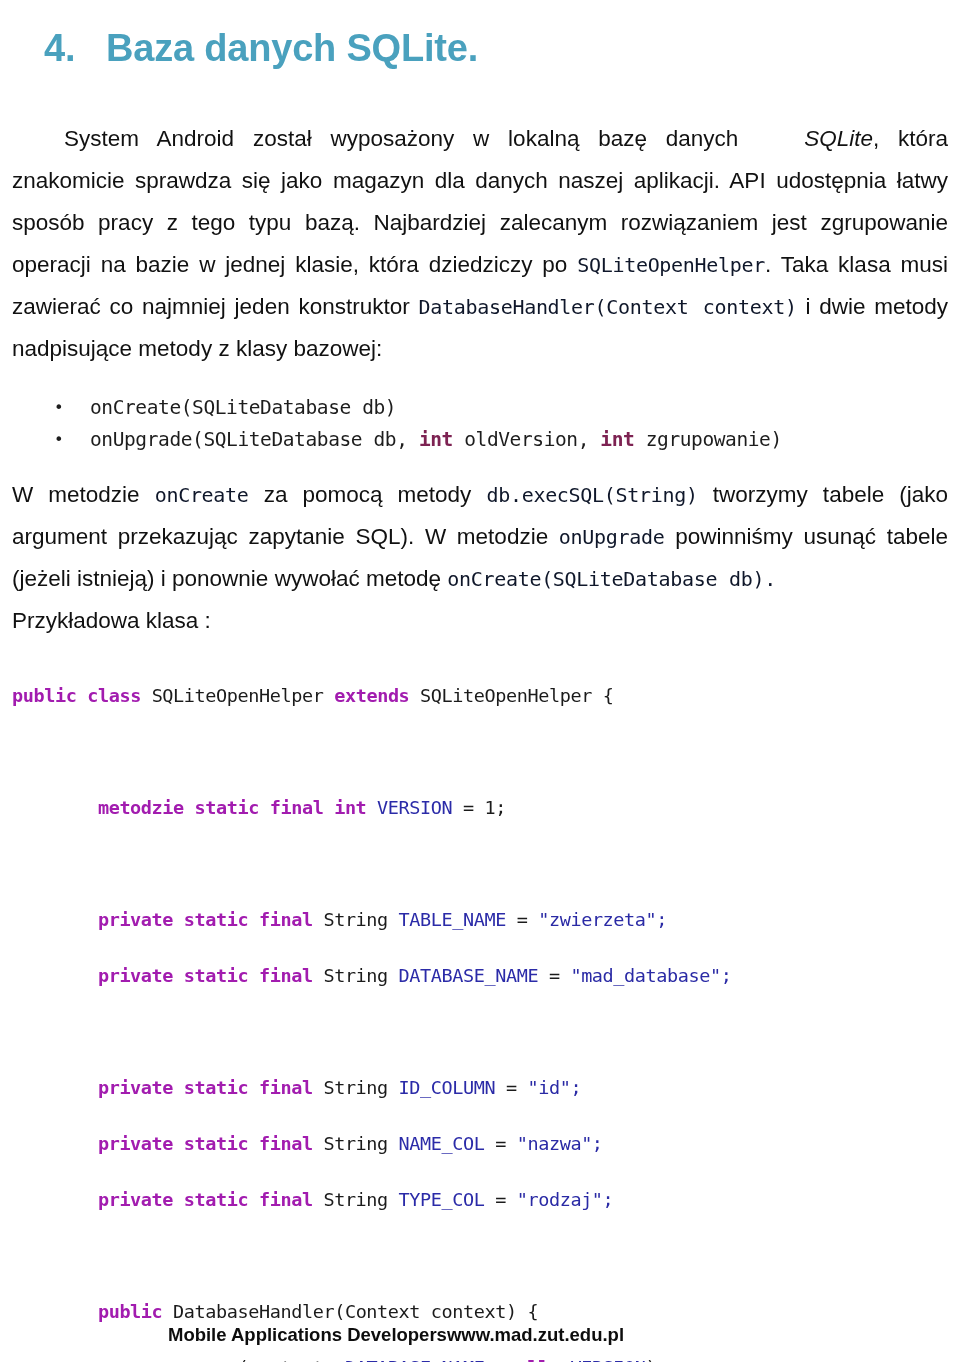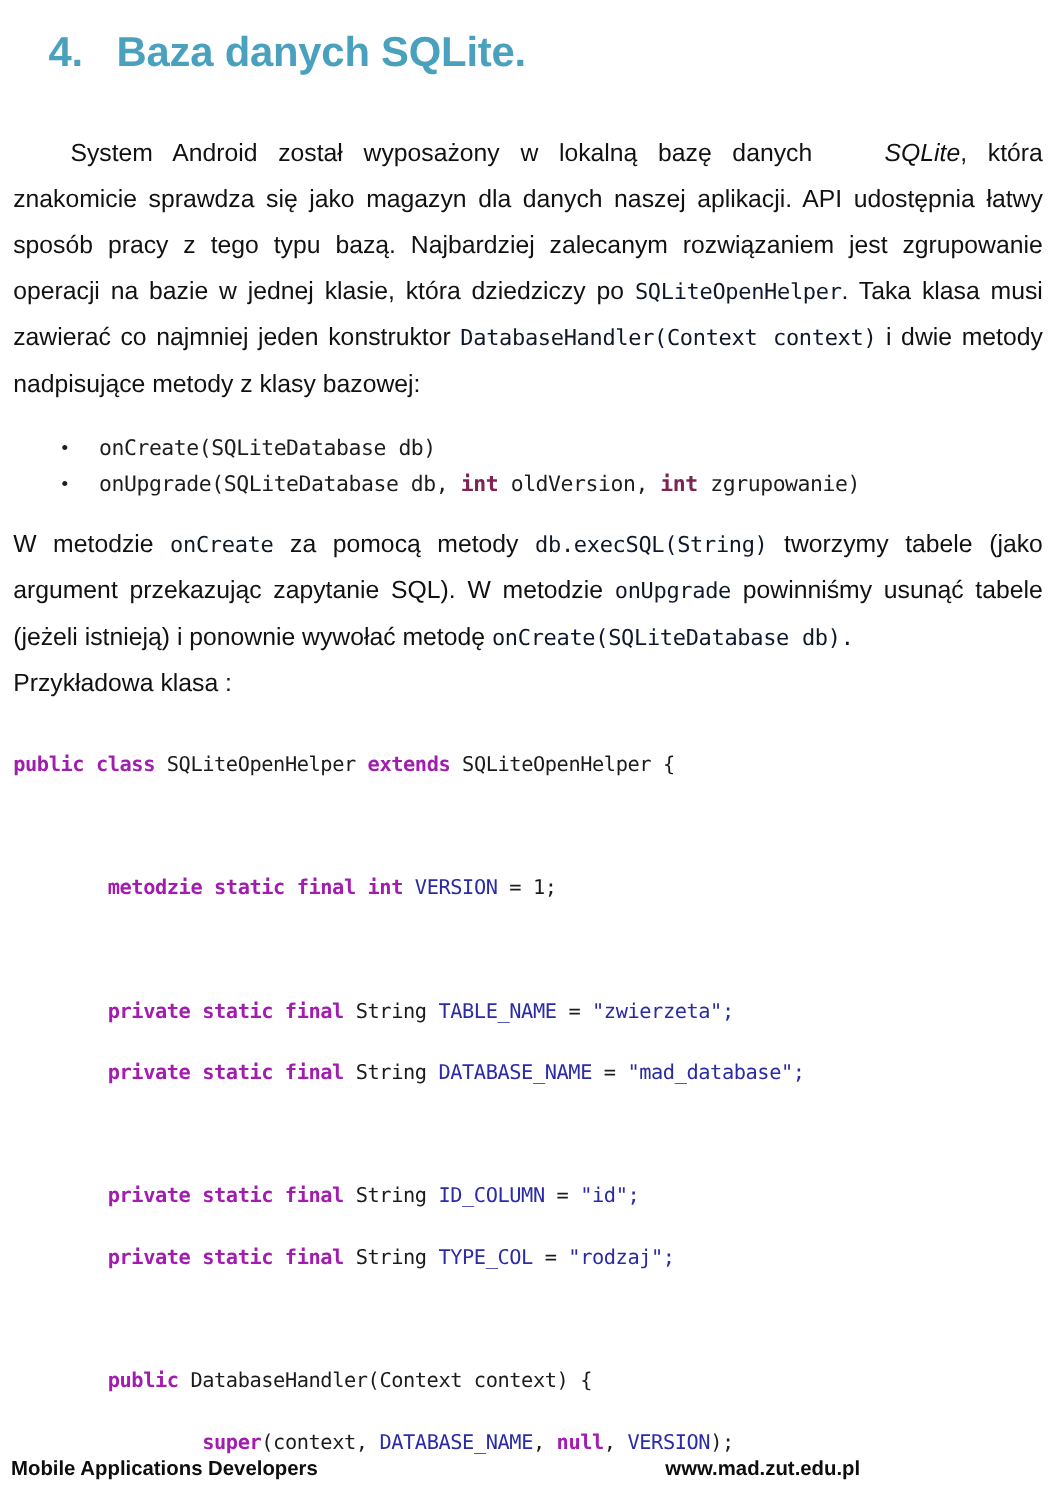--- a/index.html
+++ b/index.html
@@ -115,21 +115,21 @@
   pre.codeblock .ln   { display: block; min-height: 28px; }
 
   
   .footer {
     position: absolute;
     left: 10px;
     right: 10px;
     bottom: 14px;
     height: 26px;
     display: flex;
-    justify-content: space-between;
+    justify-content: center;
     align-items: center;
     font-size: 18.5px;
     font-weight: bold;
     color: #0d0d0d;
   }
   .footer-left  { white-space: nowrap; }
   .footer-right { white-space: nowrap; }
 </style>
 </head>
 <body>
@@ -154,20 +154,21 @@
     <p class="para example-label">Przykładowa klasa :</p>
 
     <pre class="codeblock"><span class="ln"><span class="kw">public</span> <span class="kw">class</span><span> SQLiteOpenHelper </span><span class="kw">extends</span><span> SQLiteOpenHelper {</span></span>
 <span class="ln"> </span>
 <span class="ln">        <span class="kw">metodzie static final int</span> <span class="id">VERSION</span><span> = </span><span class="num">1;</span></span>
 <span class="ln"> </span>
 <span class="ln">        <span class="kw">private static final</span><span> String </span><span class="id">TABLE_NAME</span><span> = </span><span class="str">"zwierzeta";</span></span>
 <span class="ln">        <span class="kw">private static final</span><span> String </span><span class="id">DATABASE_NAME</span><span> = </span><span class="str">"mad_database";</span></span>
 <span class="ln"> </span>
 <span class="ln">        <span class="kw">private static final</span><span> String </span><span class="id">ID_COLUMN</span><span> = </span><span class="str">"id";</span></span>
+<span class="ln">        <span class="kw">private static final</span><span> String </span><span class="id">NAME_COL</span><span> = </span><span class="str">"nazwa";</span></span>
 <span class="ln">        <span class="kw">private static final</span><span> String </span><span class="id">TYPE_COL</span><span> = </span><span class="str">"rodzaj";</span></span>
 <span class="ln"> </span>
 <span class="ln">        <span class="kw">public</span><span> DatabaseHandler(Context context) {</span></span>
 <span class="ln">                <span class="kw">super</span><span>(context, </span><span class="id">DATABASE_NAME</span><span>, </span><span class="kw">null</span><span>, </span><span class="id">VERSION</span><span>);</span></span>
 </pre>
 
   </div>
 
   <div class="footer">
     <span class="footer-left">Mobile Applications Developers</span>

